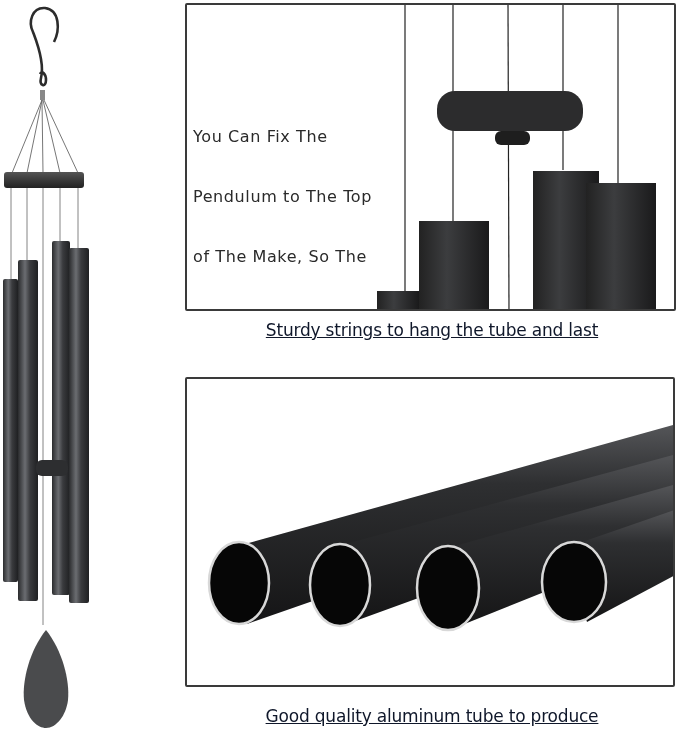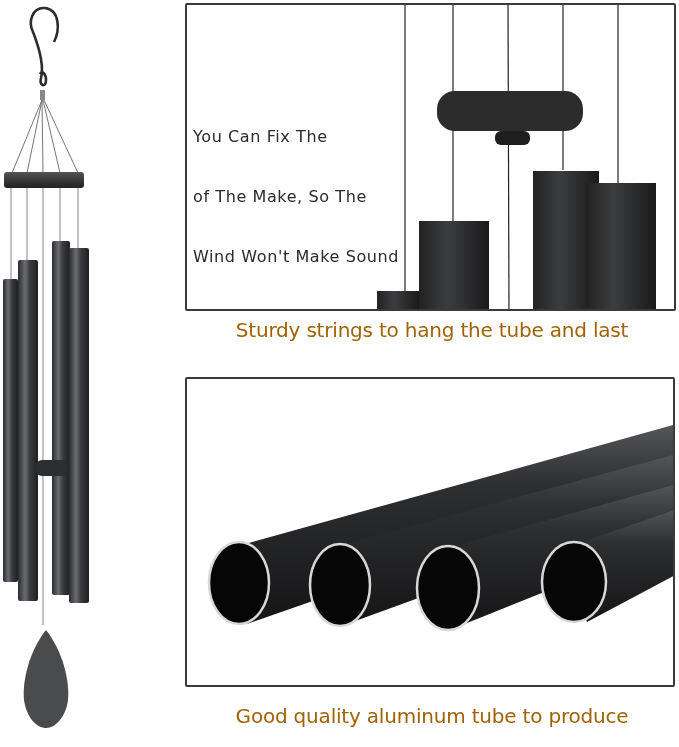--- a/index.html
+++ b/index.html
@@ -1,19 +1,19 @@
 <!DOCTYPE html>
 <html><head>
 <meta charset="utf-8">
 <style>
   html,body{margin:0;padding:0;background:#fff;}
   body{width:679px;height:747px;position:relative;overflow:hidden;font-family:"DejaVu Sans",sans-serif;}
   .abs{position:absolute;}
   .frame{position:absolute;border:2px solid #3a3a3a;border-radius:2px;box-sizing:border-box;overflow:hidden;background:#fff;}
-  .caption{position:absolute;text-align:center;color:#a16207;font-family:"DejaVu Sans",sans-serif;font-size:20px;line-height:25px;letter-spacing:-0.2px;}
+  .caption{position:absolute;text-align:center;color:#0f172a;font-family:"DejaVu Sans",sans-serif;font-size:17px;line-height:25px;letter-spacing:-0.2px;text-decoration:underline;}
   .note{position:absolute;font-family:"DejaVu Sans",sans-serif;font-size:16px;line-height:20px;color:#2a2a2a;letter-spacing:0.6px;white-space:pre;}
 </style>
 </head>
 <body>
 
 <div class="abs" style="left:0;top:0;width:100px;height:747px;">
   <svg width="100" height="747" viewBox="0 0 100 747">
     <defs>
       <linearGradient id="tg" x1="0" x2="1" y1="0" y2="0">
         <stop offset="0" stop-color="#2a2b2d"></stop>
@@ -86,20 +86,21 @@
     <rect x="308" y="126" width="35" height="14" rx="6" fill="#1e1e1e"></rect>
     <g>
       <rect x="190" y="286" width="42" height="24" fill="url(#tg2)"></rect>
       <rect x="232" y="216" width="70" height="94" fill="url(#tg2)"></rect>
       <rect x="346" y="166" width="66" height="144" fill="url(#tg2)"></rect>
       <rect x="399" y="178" width="70" height="132" fill="url(#tg2)"></rect>
     </g>
   </svg>
   <div class="note" style="left:6px;top:82px;">
     <div>You Can Fix The</div>
+    <div>Pendulum to The Top</div>
     <div>of The Make, So The</div>
     <div>Wind Won't Make Sound</div>
   </div>
 </div>
 
 <div class="caption" style="left:185px;top:318px;width:494px;">
   <div>Sturdy strings to hang the tube and last</div>
 </div>
 
 <div class="frame" style="left:185px;top:377px;width:490px;height:310px;">

